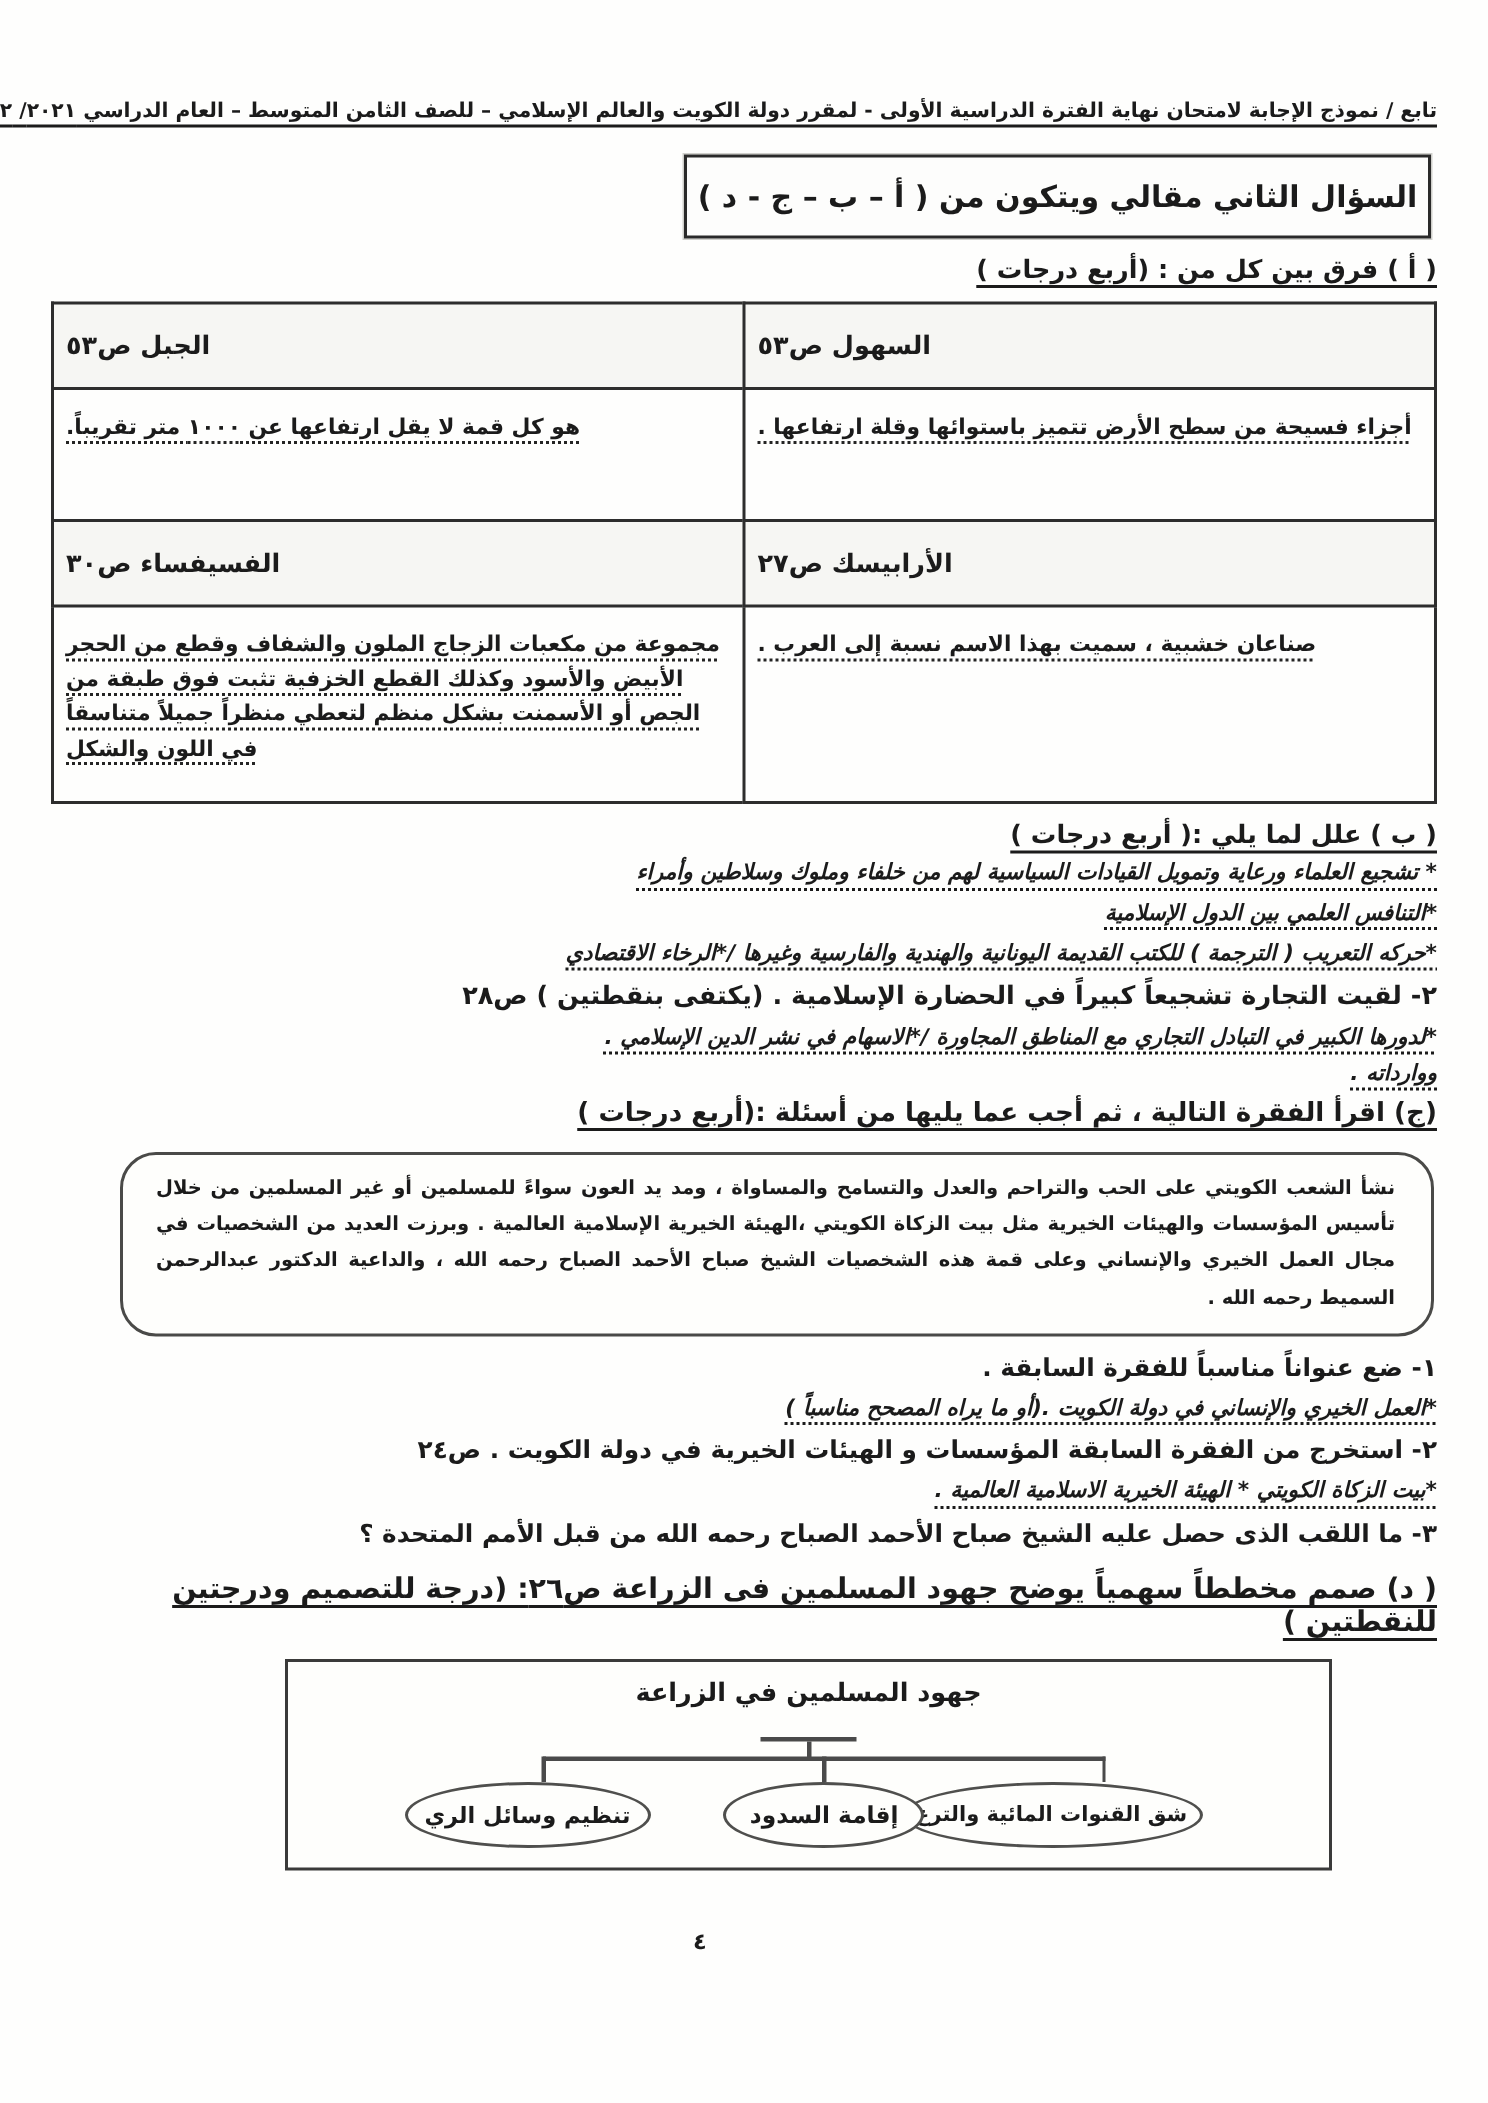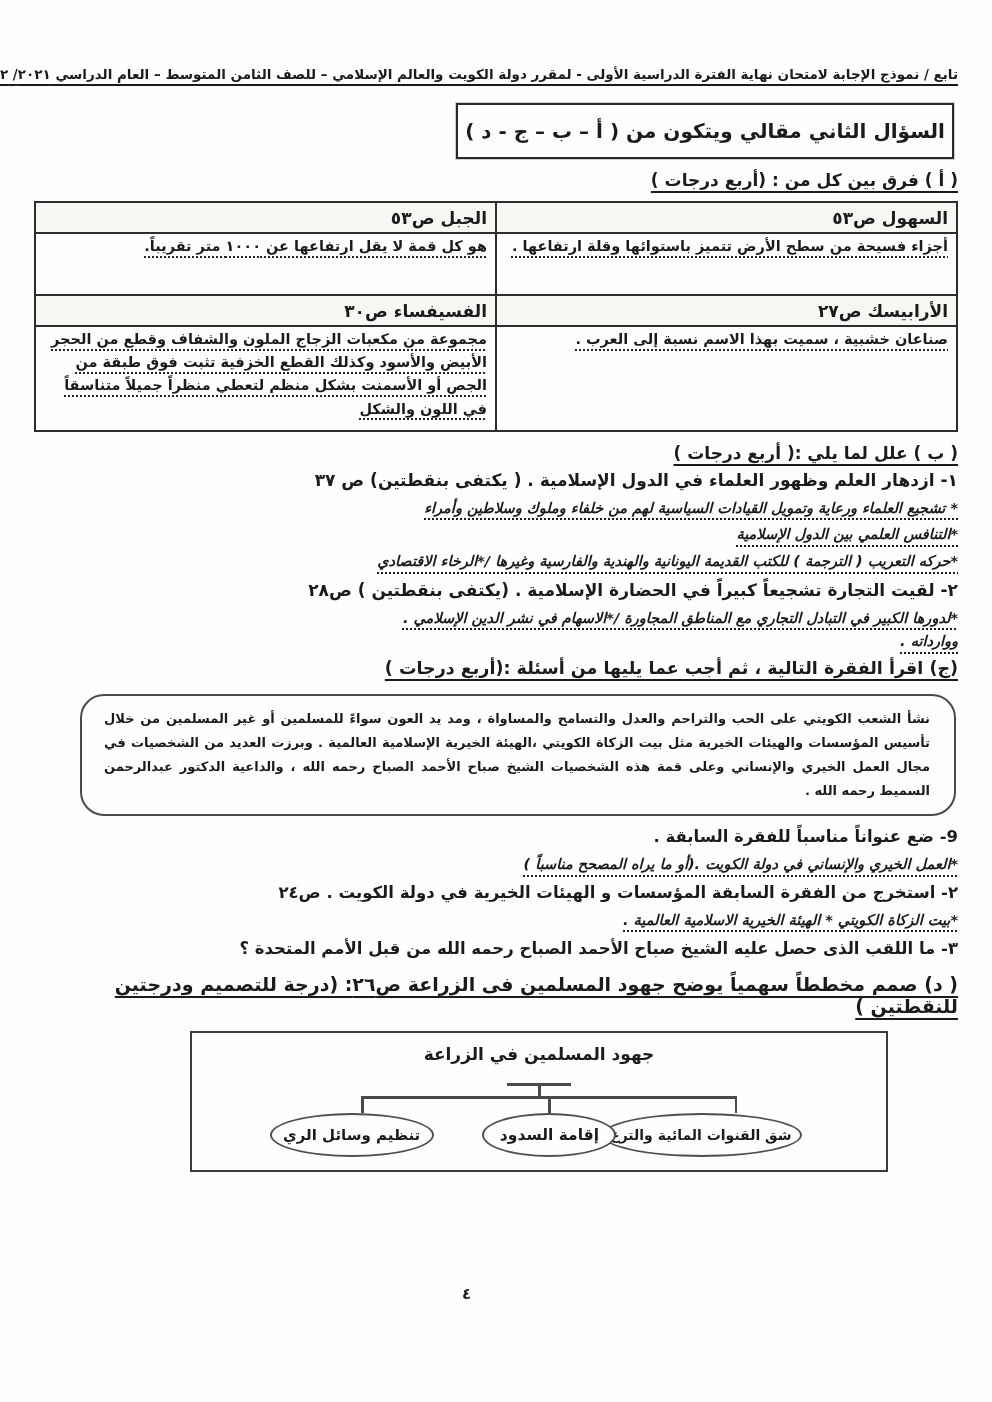--- a/index.html
+++ b/index.html
@@ -22,21 +22,21 @@
   }
   
   .sec-heading{
     font-size:17px;margin-top:11px;
     text-decoration:underline;text-decoration-thickness:2px;text-underline-offset:5px;
   }
   .sec-heading.c{font-size:17.5px;margin-top:5px;}
   .sec-heading.d{font-size:19px;margin-top:13px;}
   
   table.cmp{width:100%;border-collapse:collapse;margin-top:11px;table-layout:fixed;}
-  table.cmp td{border:2px solid #2d2d2d;text-align:right;padding:1px 8px;margin-top:12px;}
+  table.cmp td{border:2px solid #2d2d2d;text-align:left;padding:14px 8px;margin-top:12px;}
   td.th{font-size:17px;height:27px;background:#f6f6f3;}
   td.tb{font-size:14.5px;vertical-align:top;line-height:1.6;padding-top:3px;}
   td.tb.r2{height:58px;}
   td.tb.r4{height:101px;border-radius:30px;}
   .dotted{
     text-decoration-line:underline;text-decoration-style:dotted;
     text-decoration-thickness:1.8px;text-decoration-color:#242424;
     text-underline-offset:5px;
   }
   
@@ -114,36 +114,35 @@
         </td>
         <td class="tb r4">
           <span class="dotted">مجموعة من مكعبات الزجاج الملون والشفاف وقطع من الحجر الأبيض والأسود وكذلك القطع الخزفية تثبت فوق طبقة من الجص أو الأسمنت بشكل منظم لتعطي منظراً جميلاً متناسقاً في اللون والشكل</span>
         </td>
       </tr>
     </tbody>
   </table>
 
   <div class="sec-heading">( ب ) علل لما يلي  :( أربع درجات )</div>
 
-  <div class="qline">١- ازدهار العلم وظهور العلماء في الدول الإسلامية . ( يكتفى بنقطتين)   ص ٣٧</div>
   <div class="aline">* تشجيع العلماء ورعاية وتمويل القيادات السياسية لهم من خلفاء وملوك وسلاطين وأمراء</div>
   <div class="aline">*التنافس العلمي بين الدول الإسلامية</div>
   <div class="aline">*حركه التعريب ( الترجمة ) للكتب القديمة اليونانية والهندية والفارسية وغيرها /*الرخاء الاقتصادي</div>
 
   <div class="qline">٢- لقيت التجارة تشجيعاً كبيراً في الحضارة الإسلامية . (يكتفى بنقطتين )   ص٢٨</div>
   <div class="aline">*لدورها الكبير في التبادل التجاري مع المناطق المجاورة /*الاسهام في نشر الدين الإسلامي .</div>
   <div class="aline cont">ووارداته .</div>
 
   <div class="sec-heading c">(ج) اقرأ الفقرة التالية ، ثم أجب عما يليها من أسئلة :(أربع درجات )</div>
 
   <div class="para-box">
     <span>نشأ الشعب الكويتي على الحب والتراحم والعدل والتسامح والمساواة ، ومد يد العون سواءً للمسلمين أو غير المسلمين من خلال تأسيس المؤسسات والهيئات الخيرية مثل بيت الزكاة الكويتي ،الهيئة الخيرية الإسلامية العالمية . وبرزت العديد من الشخصيات في مجال العمل الخيري والإنساني وعلى قمة هذه الشخصيات الشيخ صباح الأحمد الصباح رحمه الله ، والداعية الدكتور عبدالرحمن السميط رحمه الله .</span>
   </div>
 
-  <div class="qline" style="font-size:16.5px;margin-top:9px;">9- ضع عنواناً مناسباً للفقرة السابقة .</div>
+  <div class="qline" style="font-size:16.5px;margin-top:9px;">١- ضع عنواناً مناسباً للفقرة السابقة .</div>
   <div class="aline">*العمل الخيري والإنساني في دولة الكويت .(أو ما يراه المصحح مناسباً )</div>
   <div class="qline" style="font-size:16.5px;">٢- استخرج من الفقرة السابقة المؤسسات و الهيئات الخيرية في دولة الكويت .  ص٢٤</div>
   <div class="aline">*بيت الزكاة الكويتي * الهيئة الخيرية الاسلامية العالمية .</div>
   <div class="qline" style="font-size:16.5px;">٣- ما اللقب الذى حصل عليه الشيخ صباح الأحمد الصباح رحمه الله من قبل الأمم المتحدة ؟</div>
 
   <div class="sec-heading d">( د) صمم مخططاً سهمياً يوضح جهود المسلمين فى الزراعة ص٢٦: (درجة للتصميم ودرجتين للنقطتين )</div>
 
   <div class="diagram-box">
     <div class="diag-title">جهود المسلمين في الزراعة</div>
     <div class="bracket-top">

